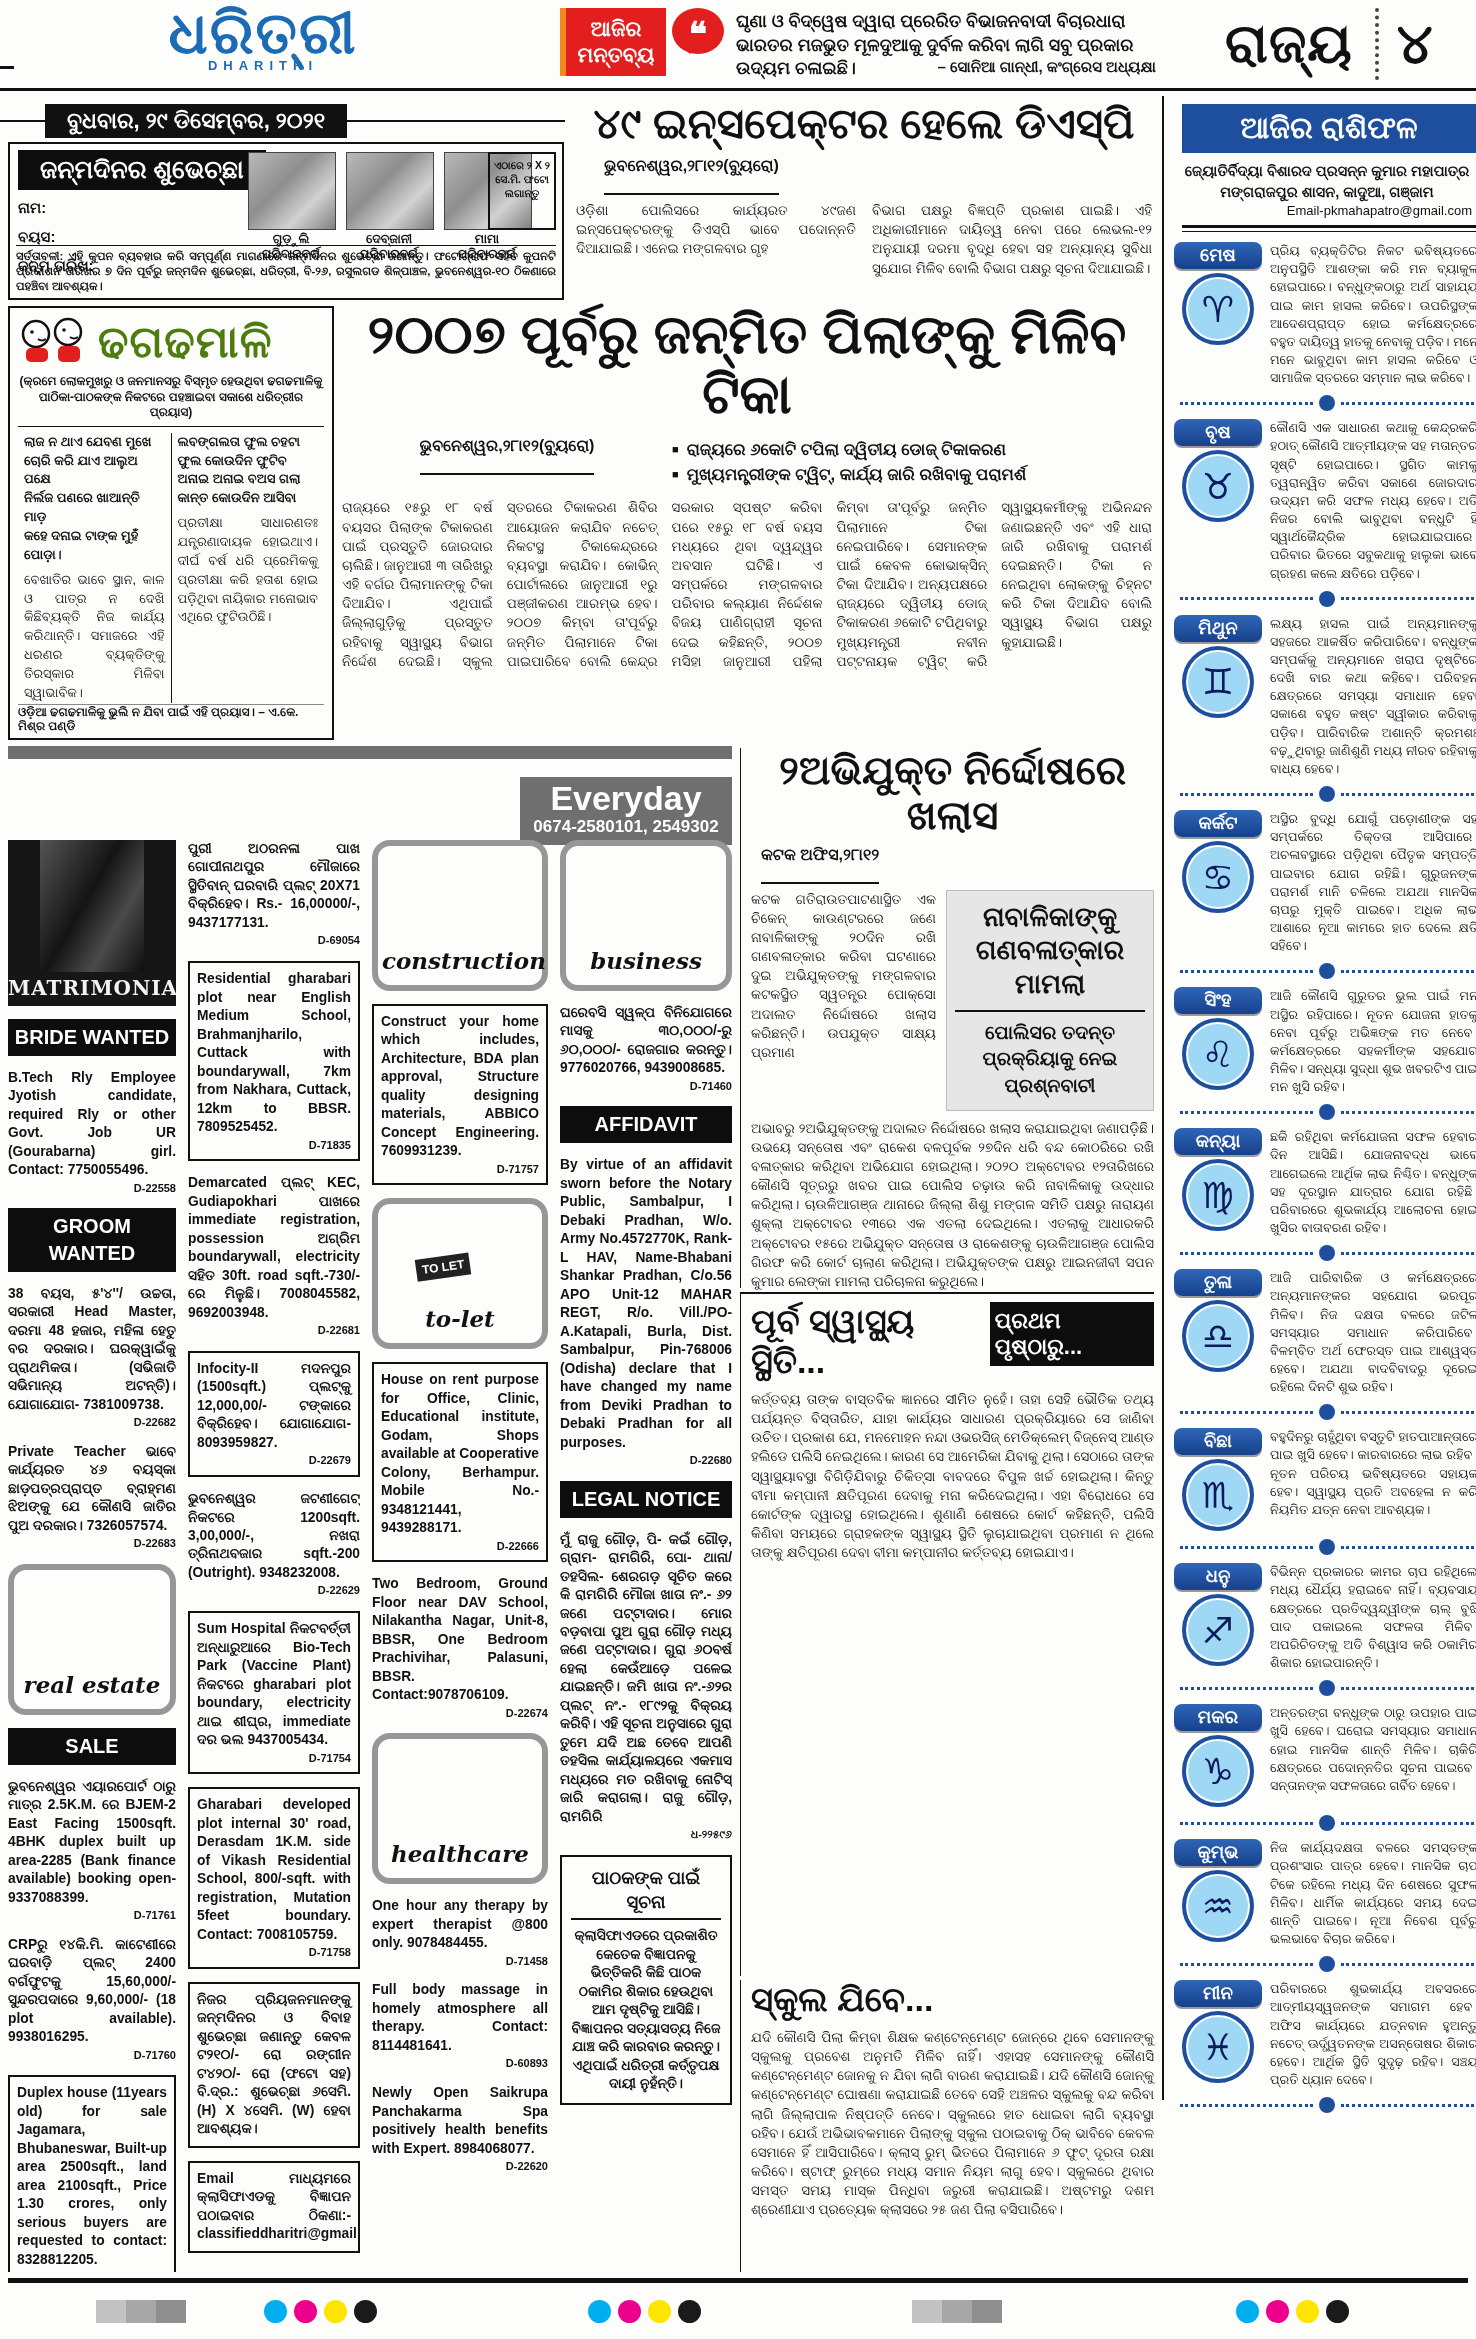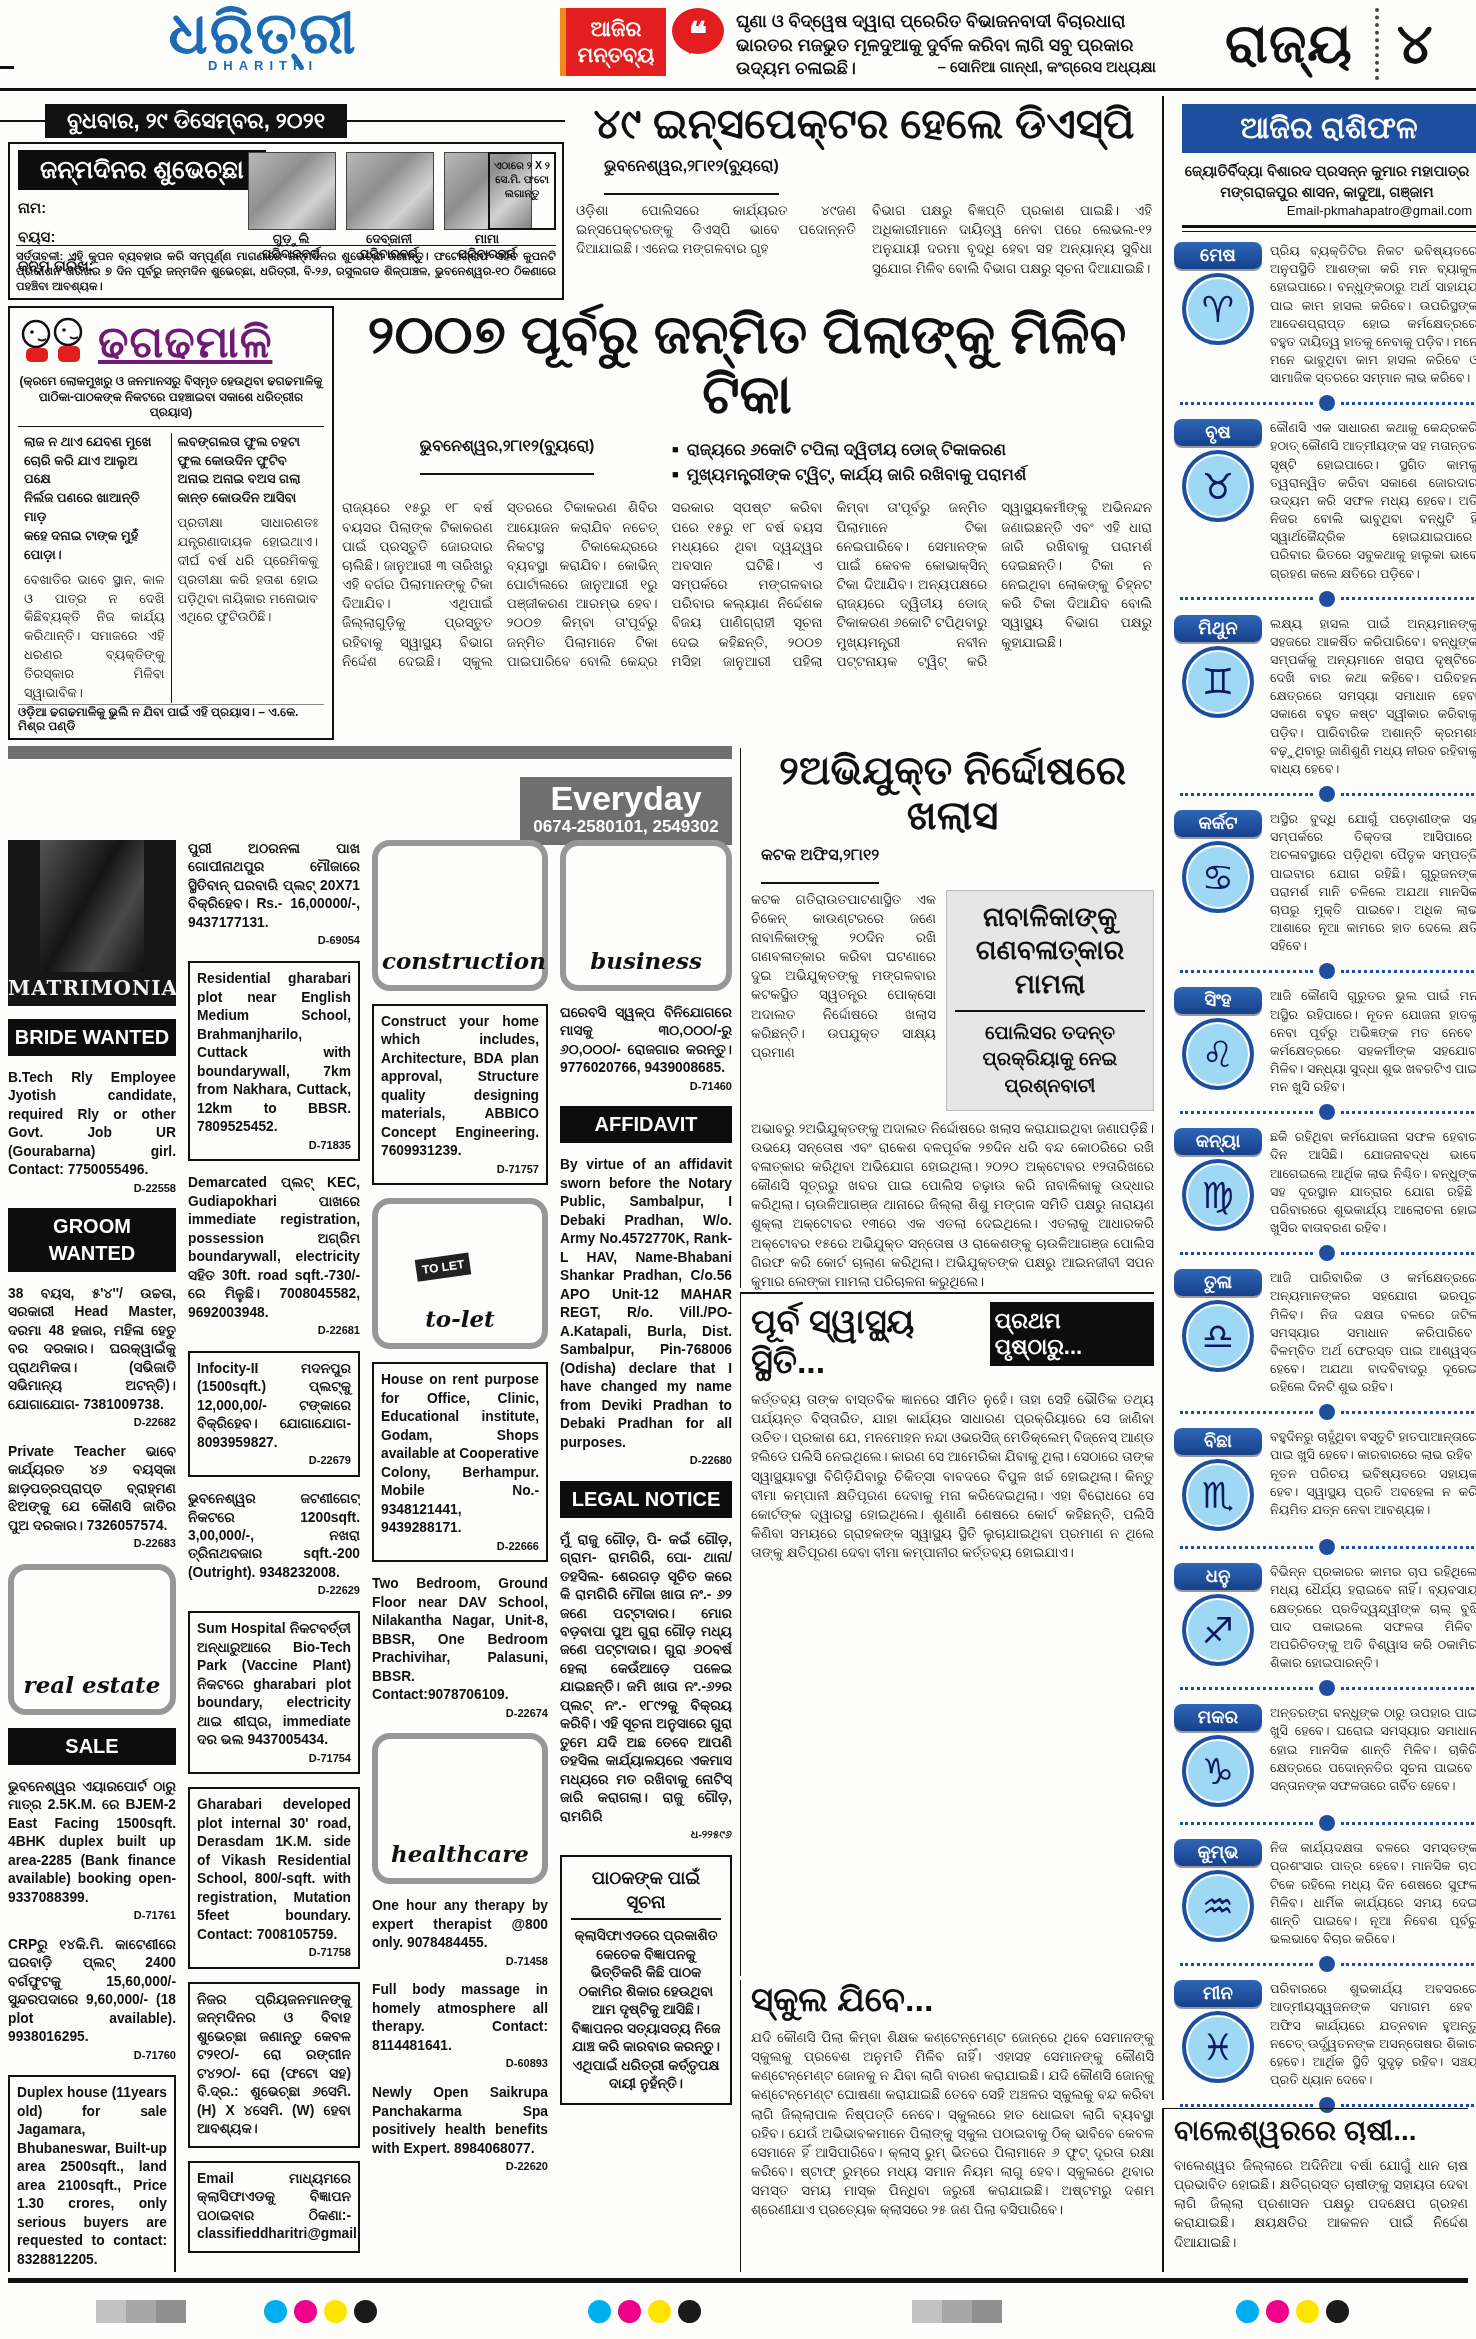--- a/index.html
+++ b/index.html
@@ -69,21 +69,21 @@
             border:4px solid #1e4f9f;box-shadow:0 0 0 2px #fff inset;display:flex;align-items:center;justify-content:center;}
   .h-circle span{font-size:36px;color:#0d1b5e;font-family:"DejaVu Sans",sans-serif;}
   .h-text{flex:1;font-size:12.8px;line-height:1.42;margin:0;text-align:justify;}
   .h-sep{display:flex;align-items:center;margin:8px 6px;}
   .h-sep i{flex:1;border-top:3px dotted #1e4f9f;}
   .h-sep b{width:16px;height:16px;border-radius:50%;background:#1e4f9f;margin:0 6px;}
   
   .dhaga{position:absolute;left:8px;top:306px;width:326px;height:434px;border:2px solid #111;
          padding:6px 8px;box-sizing:border-box;}
   .dhaga-top{display:flex;align-items:center;gap:6px;}
-  .dhaga-title{color:#701a75;font-size:44px;font-weight:800;letter-spacing:1px;text-decoration:underline;}
+  .dhaga-title{color:#4d7c0f;font-size:44px;font-weight:800;letter-spacing:1px;}
   .dhaga-sub{font-size:12px;font-weight:700;text-align:center;line-height:1.3;margin-top:4px;
              border-bottom:1.5px solid #111;padding-bottom:5px;}
   .dhaga-cols{display:flex;margin-top:6px;}
   .dhaga-col{flex:1;font-size:13px;line-height:1.45;padding:0 6px;}
   .dhaga-col + .dhaga-col{border-left:1.5px solid #111;}
   .dhaga-poem{font-weight:700;white-space:pre-line;}
   .dhaga-prose{margin-top:6px;text-align:justify;}
   .dhaga-foot{position:absolute;left:8px;right:8px;bottom:5px;font-size:12px;font-weight:700;border-top:1px solid #888;padding-top:0;}
   
   .vac{position:absolute;left:342px;top:304px;width:810px;height:436px;}
@@ -765,24 +765,20 @@
       <div class="firstpage-tag">ପ୍ରଥମ ପୃଷ୍ଠାରୁ...</div>
     </div>
     <p class="bodytext">କର୍ତ୍ତବ୍ୟ ତାଙ୍କ ବାସ୍ତବିକ ଜ୍ଞାନରେ ସୀମିତ ନୁହେଁ। ତାହା ସେହି ଭୌତିକ ତଥ୍ୟ ପର୍ଯ୍ୟନ୍ତ ବିସ୍ତାରିତ, ଯାହା କାର୍ଯ୍ୟର ସାଧାରଣ ପ୍ରକ୍ରିୟାରେ ସେ ଜାଣିବା ଉଚିତ। ପ୍ରକାଶ ଯେ, ମନମୋହନ ନନ୍ଦା ଓଭରସିଜ୍ ମେଡିକ୍ଲେମ୍ ବିଜ୍‌ନେସ୍ ଆଣ୍ଡ ହଲିଡେ ପଲିସି ନେଇଥିଲେ। କାରଣ ସେ ଆମେରିକା ଯିବାକୁ ଥିଲା। ସେଠାରେ ତାଙ୍କ ସ୍ୱାସ୍ଥ୍ୟାବସ୍ଥା ବିଗିଡ଼ିଯିବାରୁ ଚିକିତ୍ସା ବାବଦରେ ବିପୁଳ ଖର୍ଚ୍ଚ ହୋଇଥିଲା। କିନ୍ତୁ ବୀମା କମ୍ପାନୀ କ୍ଷତିପୂରଣ ଦେବାକୁ ମନା କରିଦେଇଥିଲା। ଏହା ବିରୋଧରେ ସେ କୋର୍ଟଙ୍କ ଦ୍ୱାରସ୍ଥ ହୋଇଥିଲେ। ଶୁଣାଣି ଶେଷରେ କୋର୍ଟ କହିଛନ୍ତି, ପଲିସି କିଣିବା ସମୟରେ ଗ୍ରାହକଙ୍କ ସ୍ୱାସ୍ଥ୍ୟ ସ୍ଥିତି ଲୁଚାଯାଇଥିବା ପ୍ରମାଣ ନ ଥିଲେ ତାଙ୍କୁ କ୍ଷତିପୂରଣ ଦେବା ବୀମା କମ୍ପାନୀର କର୍ତ୍ତବ୍ୟ ହୋଇଯାଏ।</p>
   </div>
 
   <div class="school">
     <div class="sec-head">ସ୍କୁଲ ଯିବେ...</div>
     <p class="bodytext">ଯଦି କୌଣସି ପିଲା କିମ୍ବା ଶିକ୍ଷକ କଣ୍ଟେନ୍‌ମେଣ୍ଟ ଜୋନ୍‌ରେ ଥିବେ ସେମାନଙ୍କୁ ସ୍କୁଲକୁ ପ୍ରବେଶ ଅନୁମତି ମିଳିବ ନାହିଁ। ଏହାସହ ସେମାନଙ୍କୁ କୌଣସି କଣ୍ଟେନ୍‌ମେଣ୍ଟ ଜୋନକୁ ନ ଯିବା ଲାଗି ବାରଣ କରାଯାଇଛି। ଯଦି କୌଣସି ଜୋନ୍‌କୁ କଣ୍ଟେନ୍‌ମେଣ୍ଟ ଘୋଷଣା କରାଯାଇଛି ତେବେ ସେହି ଅଞ୍ଚଳର ସ୍କୁଲକୁ ବନ୍ଦ କରିବା ଲାଗି ଜିଲ୍ଲାପାଳ ନିଷ୍ପତ୍ତି ନେବେ। ସ୍କୁଲରେ ହାତ ଧୋଇବା ଲାଗି ବ୍ୟବସ୍ଥା ରହିବ। ଯେଉଁ ଅଭିଭାବକମାନେ ପିଲାଙ୍କୁ ସ୍କୁଲ ପଠାଇବାକୁ ଠିକ୍ ଭାବିବେ କେବଳ ସେମାନେ ହିଁ ଆସିପାରିବେ। କ୍ଲାସ୍ ରୁମ୍ ଭିତରେ ପିଲାମାନେ ୬ ଫୁଟ୍ ଦୂରତା ରକ୍ଷା କରିବେ। ଷ୍ଟାଫ୍ ରୁମ୍‌ରେ ମଧ୍ୟ ସମାନ ନିୟମ ଲାଗୁ ହେବ। ସ୍କୁଲରେ ଥିବାର ସମସ୍ତ ସମୟ ମାସ୍କ ପିନ୍ଧିବା ଜରୁରୀ କରାଯାଇଛି। ଅଷ୍ଟମରୁ ଦଶମ ଶ୍ରେଣୀଯାଏ ପ୍ରତ୍ୟେକ କ୍ଲାସରେ ୨୫ ଜଣ ପିଲା ବସିପାରିବେ।</p>
   </div>
 
-  <div class="bale">
-    <div class="sec-head">ବାଲେଶ୍ୱରରେ ଚାଷୀ...</div>
-    <p class="bodytext">ବାଲେଶ୍ୱର ଜିଲ୍ଲାରେ ଅଦିନିଆ ବର୍ଷା ଯୋଗୁଁ ଧାନ ଚାଷ ପ୍ରଭାବିତ ହୋଇଛି। କ୍ଷତିଗ୍ରସ୍ତ ଚାଷୀଙ୍କୁ ସହାୟତା ଦେବା ଲାଗି ଜିଲ୍ଲା ପ୍ରଶାସନ ପକ୍ଷରୁ ପଦକ୍ଷେପ ଗ୍ରହଣ କରାଯାଇଛି। କ୍ଷୟକ୍ଷତିର ଆକଳନ ପାଇଁ ନିର୍ଦ୍ଦେଶ ଦିଆଯାଇଛି।</p>
-  </div>
 
   <div class="foot-rule"></div>
   <div class="marks">
     <div class="mksq" style="left:96px">
         <i></i>
         <i></i>
         <i></i>
       </div>
     <div class="mk" style="left:264px">
         <i></i>

